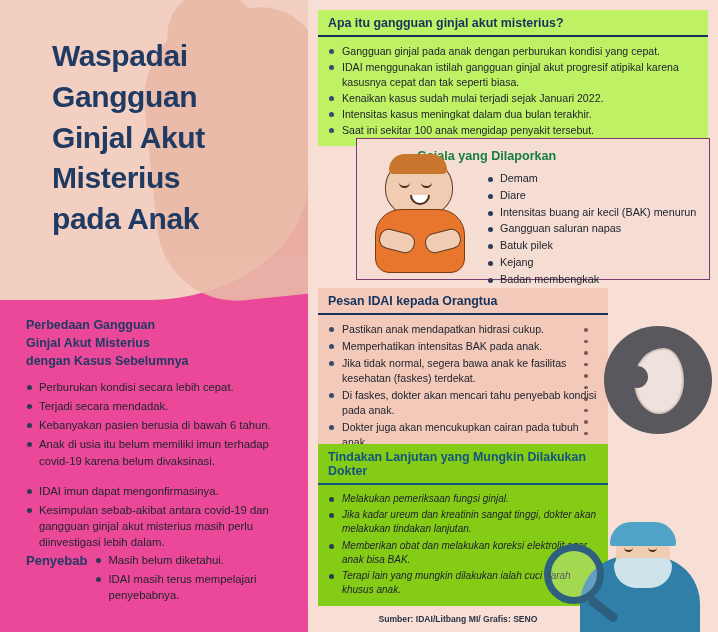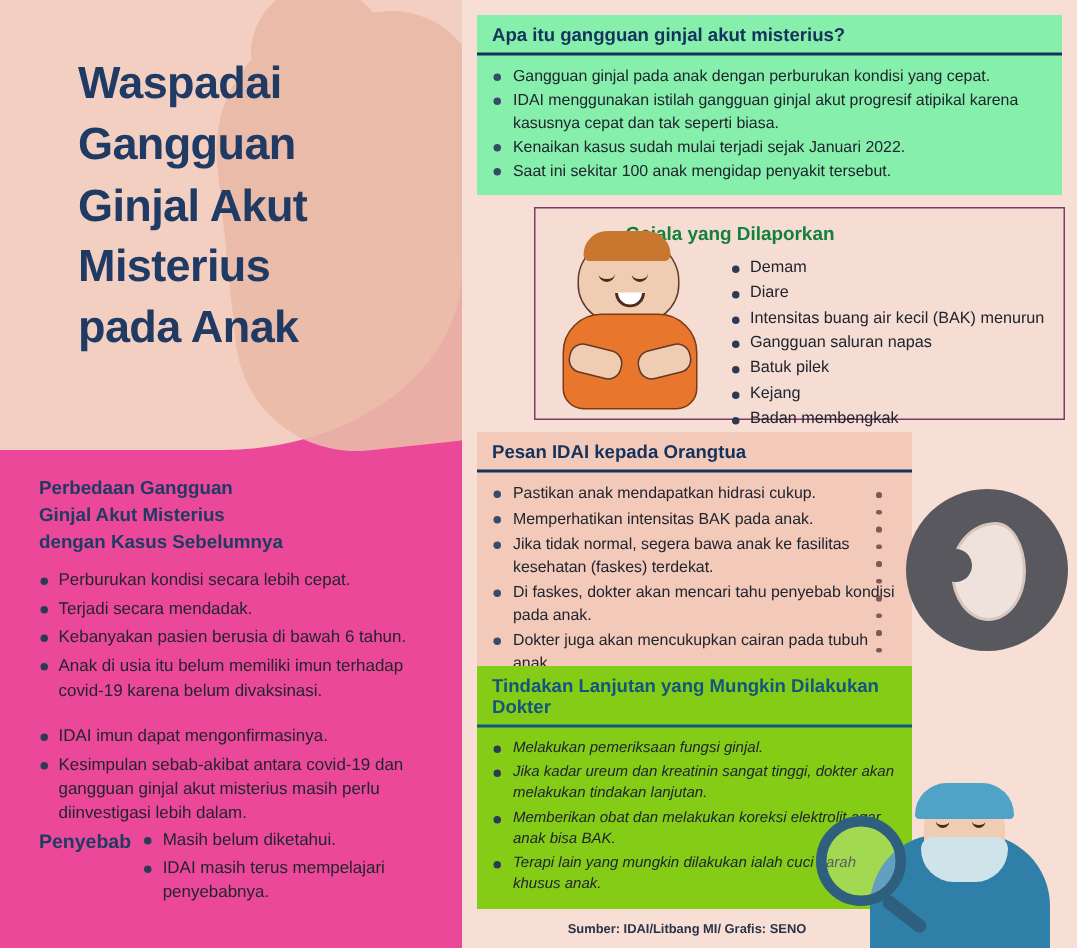--- a/index.html
+++ b/index.html
@@ -138,21 +138,21 @@
   }
   .head-rule {
     height: 2px;
     background: #14325c;
     margin: 0 0 7px 0;
   }
   .box-apa {
     position: absolute;
     left: 10px; top: 10px;
     width: 390px;
-    background: #86efac;
+    background: #bef264;
     padding: 2px 0 6px 0;
   }
   .box-apa ul.bul li { font-size: 10.6px; margin-bottom: 1px; padding-left: 14px;}
   .box-apa ul.bul { padding: 0 10px; margin-bottom: 2px;}
   .box-apa ul.bul li:before { background:#384a6b; top:5px;}
   .box-gejala {
     position: absolute;
     left: 48px; top: 138px;
     width: 352px;
     height: 140px;
@@ -409,20 +409,21 @@
 
   <div class="right-col">
 
     <div class="box-apa">
       <div class="sec-head">Apa itu gangguan ginjal akut misterius?</div>
       <div class="head-rule"></div>
       <ul class="bul">
         <li>Gangguan ginjal pada anak dengan perburukan kondisi yang cepat.</li>
         <li>IDAI menggunakan istilah gangguan ginjal akut progresif atipikal karena kasusnya cepat dan tak seperti biasa.</li>
         <li>Kenaikan kasus sudah mulai terjadi sejak Januari 2022.</li>
+        <li>Intensitas kasus meningkat dalam dua bulan terakhir.</li>
         <li>Saat ini sekitar 100 anak mengidap penyakit tersebut.</li>
       </ul>
     </div>
 
     <div class="box-gejala">
       <div class="baby">
         <div class="baby-head"></div>
         <div class="baby-hair"></div>
         <div class="baby-eye l"></div>
         <div class="baby-eye r"></div>

